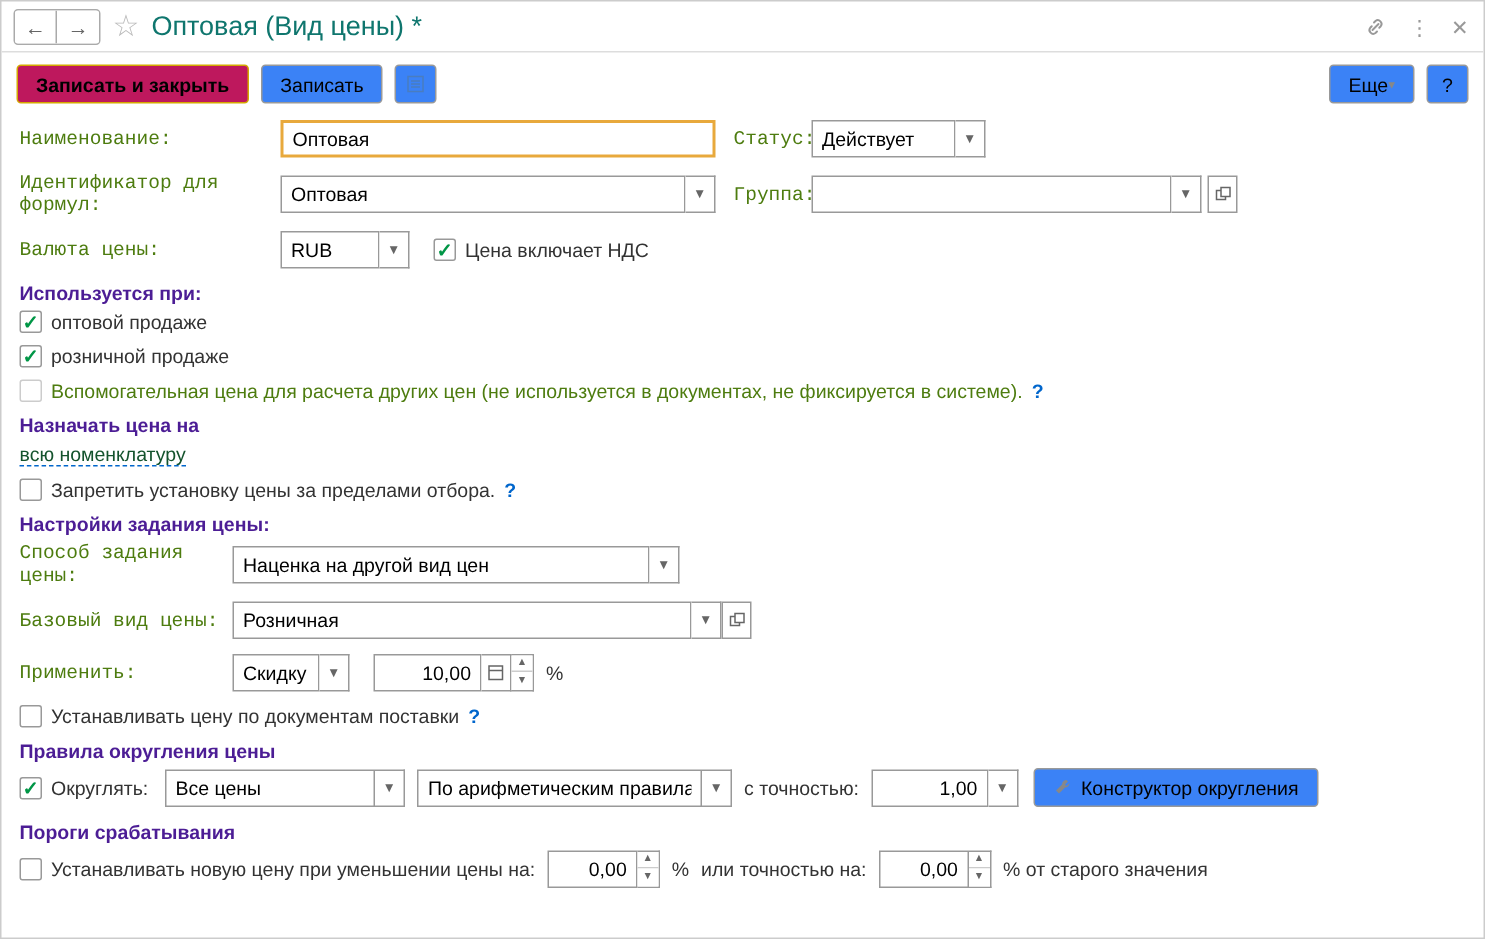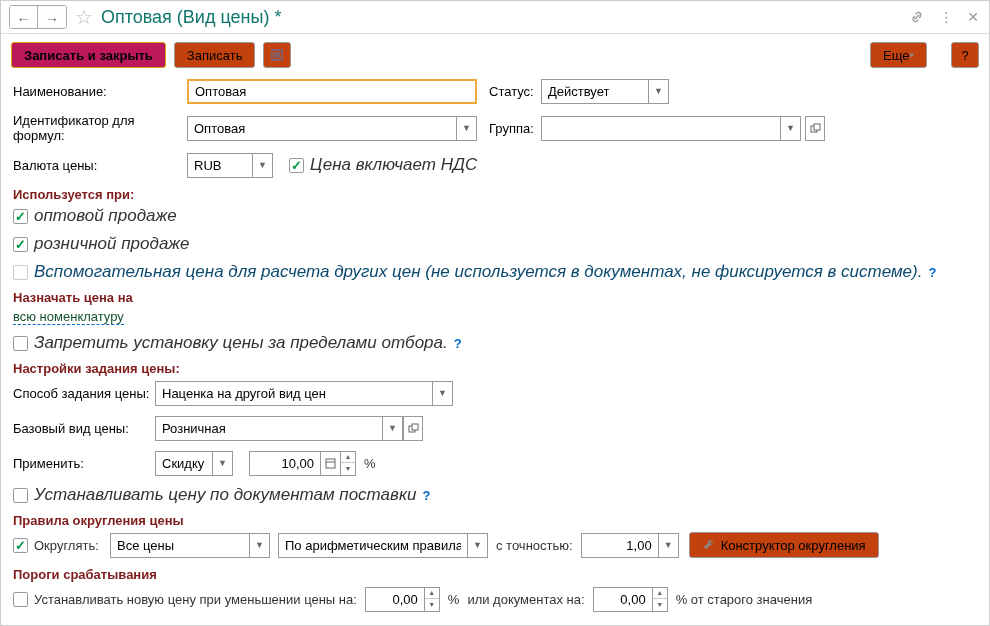--- a/index.html
+++ b/index.html
@@ -6,40 +6,40 @@
 body { font-family: Arial, sans-serif; font-size: 13px; color: #333; background: #fff; width: 990px; height: 626px; overflow: hidden; border: 1px solid #ccc; }
 .header { display: flex; align-items: center; padding: 4px 10px 4px 8px; border-bottom: 1px solid #ddd; }
 .nav-buttons { display: flex; border: 1px solid #aaa; border-radius: 3px; overflow: hidden; }
 .nav-btn { width: 28px; height: 22px; display: flex; align-items: center; justify-content: center; background: #fff; border: none; cursor: pointer; font-size: 14px; color: #666; }
 .nav-btn:first-child { border-right: 1px solid #aaa; }
 .star-icon { margin: 0 8px; color: #bbb; font-size: 20px; }
 .title { font-size: 18px; color: #0f766e; flex: 1; }
 .header-right { display: flex; gap: 14px; align-items: center; color: #999; }
 .header-icon { cursor: pointer; font-size: 14px; }
 .toolbar { display: flex; align-items: center; padding: 8px 10px; gap: 8px; }
-.btn { height: 26px; padding: 0 12px; border: 1px solid #999; border-radius: 3px; background: #c2410c; cursor: pointer; font-size: 13px; display: flex; align-items: center; }
+.btn { height: 26px; padding: 0 12px; border: 1px solid #999; border-radius: 3px; background: #3b82f6; cursor: pointer; font-size: 13px; display: flex; align-items: center; }
 .btn-primary { background: #be185d; border-color: #d4a800; font-weight: bold; }
 .btn-icon { width: 28px; justify-content: center; padding: 0; }
-.toolbar-right { margin-left: auto; display: flex; gap: 24px; align-items: center; }
+.toolbar-right { margin-left: auto; display: flex; gap: 8px; align-items: center; }
 .btn-more::after { content: " ▾"; font-size: 9px; color: #888; }
 .form { padding: 2px 12px; }
 .row { display: flex; align-items: center; margin-bottom: 9px; min-height: 26px; }
-.label { width: 174px; color: #000000; }
-.section-title { color: #7f1d1d; font-weight: bold; margin: 4px 0; }
+.label { width: 174px; color: #4d7c0f; font-family: Liberation Mono, monospace; }
+.section-title { color: #4c1d95; font-weight: bold; margin: 4px 0; }
 .input-wrap { display: flex; align-items: center; }
 .text-input { height: 25px; border: 1px solid #999; padding: 0 6px; font-size: 13px; background: #fff; }
 .focused { border: 2px solid #e8a93c; outline: none; }
 .dropdown-btn { width: 20px; height: 25px; border: 1px solid #999; border-left: none; background: #fff; cursor: pointer; display: flex; align-items: center; justify-content: center; font-size: 9px; color: #666; }
 .ext-btn { width: 20px; height: 25px; border: 1px solid #999; background: #fff; cursor: pointer; margin-left: 4px; display: flex; align-items: center; justify-content: center; font-size: 11px; }
 .checkbox { width: 15px; height: 15px; border: 1px solid #999; border-radius: 2px; display: inline-flex; align-items: center; justify-content: center; margin-right: 6px; cursor: pointer; flex-shrink: 0; }
 .checkbox.checked { background: #fff; }
 .checkbox.checked::after { content: "✓"; color: #009646; font-size: 13px; font-weight: bold; }
 .cb-row { display: flex; align-items: center; margin-bottom: 8px; }
-.cb-label { font-size: 17px; font-style: italic; }
-.cb-label.disabled { color: #0c4a6e; }
+.cb-label { font-size: 13px; }
+.cb-label.disabled { color: #4d7c0f; }
 .help-icon { color: #0066cc; margin-left: 6px; cursor: pointer; font-weight: bold; }
 .link { color: #14532d; text-decoration: underline; cursor: pointer; border-bottom: 1px dashed #0066cc; text-decoration: none; }
 .gap-right { margin-right: 16px; }
 .num-input { text-align: right; }
 .spinner { display: inline-flex; flex-direction: column; border: 1px solid #999; border-left: none; height: 25px; }
 .spin-btn { width: 14px; height: 12px; background: #fff; border: none; font-size: 7px; cursor: pointer; line-height: 1; color: #666; }
 .spin-btn:first-child { border-bottom: 1px solid #ccc; }
 .list-icon { display: inline-block; }
 svg { display: block; }
 </style>
@@ -84,21 +84,21 @@
 </div>
 
 <div class="form">
 
   <div class="row">
     <span class="label">Наименование:</span>
     <input class="text-input focused" style="width: 290px;" value="Оптовая">
     <span style="width:12px"></span>
     <span class="label" style="width:52px">Статус:</span>
     <div class="input-wrap">
-      <input class="text-input" style="width: 108px;" value="Действует">
+      <input class="text-input" style="width: 96px;" value="Действует">
       <button class="dropdown-btn">▼</button>
     </div>
   </div>
 
   <div class="row">
     <span class="label">Идентификатор для формул:</span>
     <div class="input-wrap">
       <input class="text-input" style="width: 270px;" value="Оптовая">
       <button class="dropdown-btn">▼</button>
     </div>
@@ -155,21 +155,21 @@
   <div class="row">
     <span class="label" style="width:142px">Способ задания цены:</span>
     <div class="input-wrap">
       <input class="text-input" style="width: 278px;" value="Наценка на другой вид цен">
       <button class="dropdown-btn">▼</button>
     </div>
   </div>
   <div class="row">
     <span class="label" style="width:142px">Базовый вид цены:</span>
     <div class="input-wrap">
-      <input class="text-input" style="width: 228px;" value="Розничная">
+      <input class="text-input" style="width: 306px;" value="Розничная">
       <button class="dropdown-btn">▼</button>
       <button class="dropdown-btn" style="border-left:1px solid #999">
         <svg width="11" height="11" viewBox="0 0 11 11">
             <rect x="1" y="3" width="6" height="6" fill="none" stroke="#666"></rect>
             <rect x="4" y="1" width="6" height="6" fill="#fff" stroke="#666"></rect>
           </svg>
       </button>
     </div>
   </div>
   <div class="row">
@@ -229,21 +229,21 @@
     <span class="checkbox"></span>
     <span style="margin-right:8px">Устанавливать новую цену при уменьшении цены на:</span>
     <div class="input-wrap">
       <input class="text-input num-input" style="width: 60px;" value="0,00">
       <div class="spinner">
         <button class="spin-btn">▲</button>
         <button class="spin-btn">▼</button>
       </div>
     </div>
     <span style="margin:0 8px">%</span>
-    <span style="margin-right:8px">или документах на:</span>
+    <span style="margin-right:8px">или точностью на:</span>
     <div class="input-wrap">
       <input class="text-input num-input" style="width: 60px;" value="0,00">
       <div class="spinner">
         <button class="spin-btn">▲</button>
         <button class="spin-btn">▼</button>
       </div>
     </div>
     <span style="margin-left:8px">% от старого значения</span>
   </div>
 

